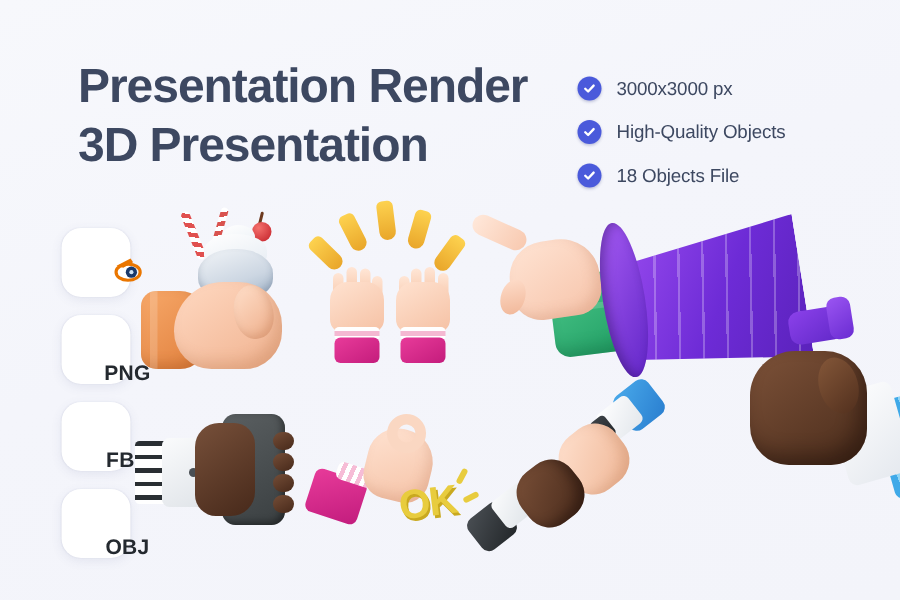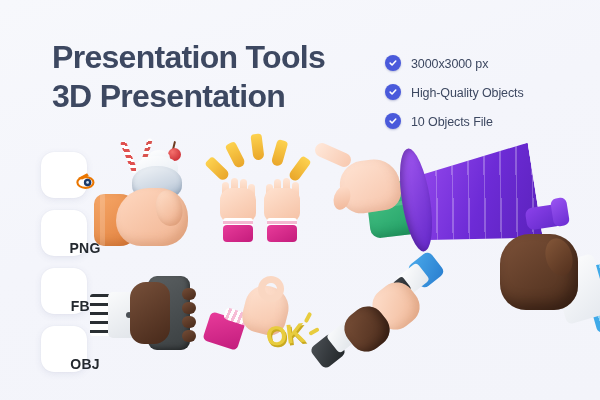--- a/index.html
+++ b/index.html
@@ -15,21 +15,21 @@
 
   
   #header { position:absolute; left:52px; top:38px; width:500px; }
   #title-block { position:absolute; left:0; top:0; }
   .title-line {
     font-size:32px; font-weight:bold; color:#3d4861;
     letter-spacing:-0.7px; line-height:39px; white-space:nowrap;
   }
 
   #feature-list { position:absolute; left:333px; top:8px; }
-  .feature-row { display:flex; align-items:flex-end; height:25px; margin-bottom:4px; }
+  .feature-row { display:flex; align-items:center; height:25px; margin-bottom:4px; }
   .check-badge {
     width:16px; height:16px; border-radius:50%;
     background:#4a5adb; flex:0 0 16px;
     display:flex; align-items:center; justify-content:center;
     box-shadow:0 1px 2px rgba(60,70,140,.3);
   }
   .check-badge svg { display:block; }
   .feature-label {
     margin-left:10px; font-size:12.5px; color:#3d4861;
     letter-spacing:-0.1px; white-space:nowrap;
@@ -330,21 +330,21 @@
   }
 </style>
 </head>
 <body>
 
 <div id="stage">
 
   <div id="header">
 
     <div id="title-block">
-      <div class="title-line">Presentation Tools</div>
+      <div class="title-line">Presentation Render</div>
       <div class="title-line">3D Presentation</div>
     </div>
 
     <div id="feature-list">
 
       <div class="feature-row">
         <span class="check-badge">
           <svg width="10" height="10" viewBox="0 0 12 12" aria-hidden="true">
             <path d="M2.6 6.2 L4.9 8.4 L9.3 3.7" fill="none" stroke="#ffffff" stroke-width="1.9" stroke-linecap="round" stroke-linejoin="round"></path>
           </svg>
@@ -360,21 +360,21 @@
         </span>
         <span class="feature-label">High-Quality Objects</span>
       </div>
 
       <div class="feature-row">
         <span class="check-badge">
           <svg width="10" height="10" viewBox="0 0 12 12" aria-hidden="true">
             <path d="M2.6 6.2 L4.9 8.4 L9.3 3.7" fill="none" stroke="#ffffff" stroke-width="1.9" stroke-linecap="round" stroke-linejoin="round"></path>
           </svg>
         </span>
-        <span class="feature-label">10 Objects File</span>
+        <span class="feature-label">18 Objects File</span>
       </div>
 
     </div>
   </div>
 
   <div id="format-badges">
 
     <div class="fmt-badge">
       <span>
         <svg width="26" height="26" viewBox="0 0 32 32" aria-hidden="true">

